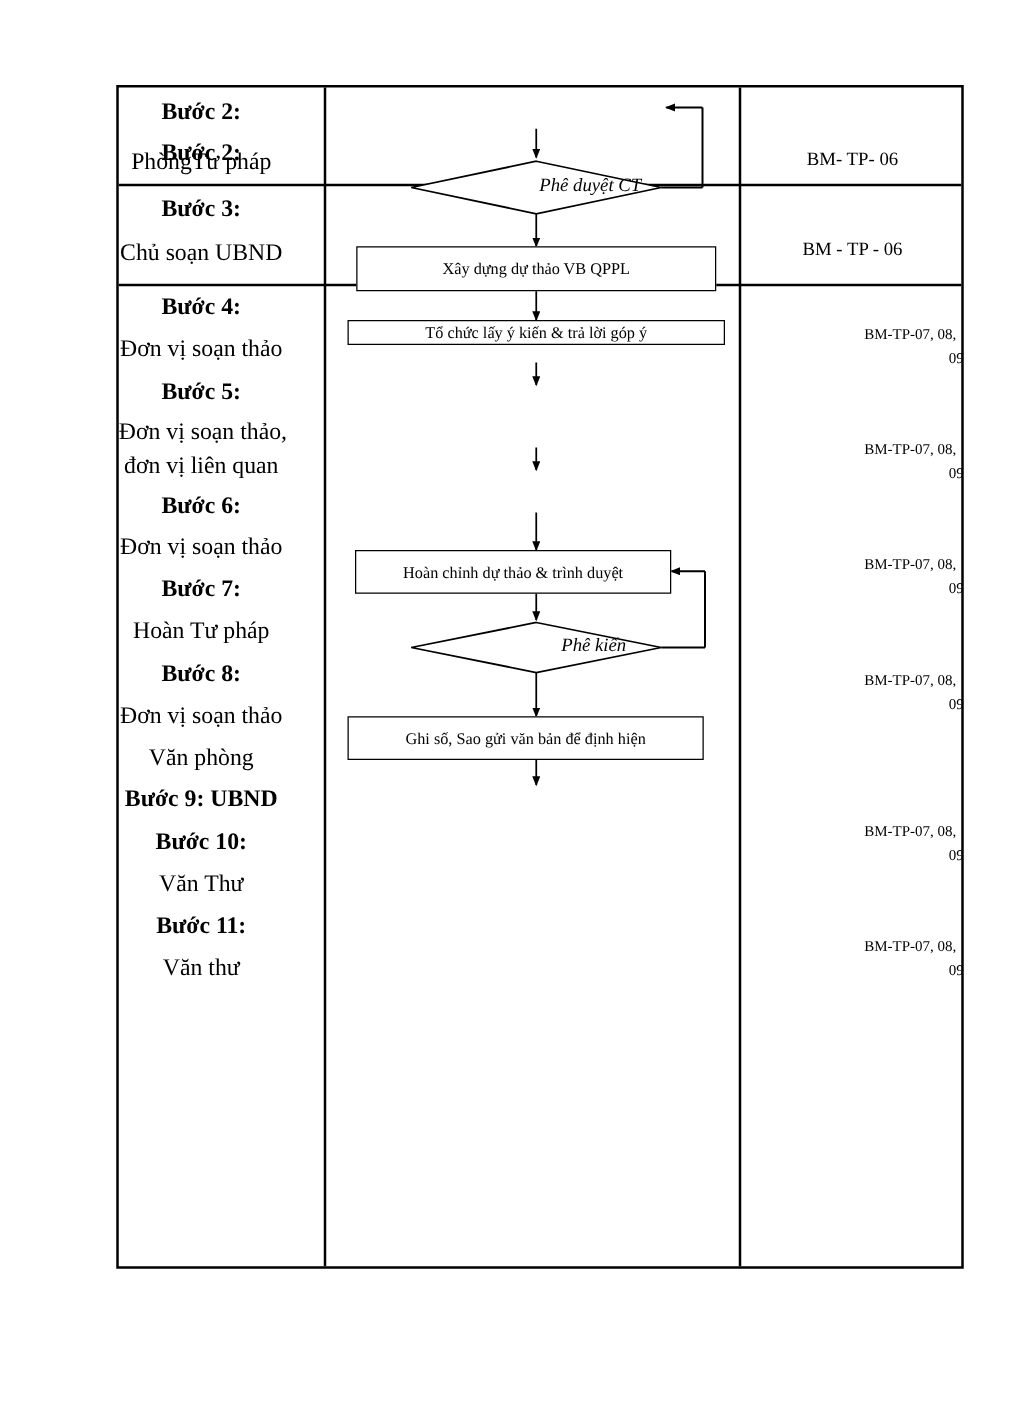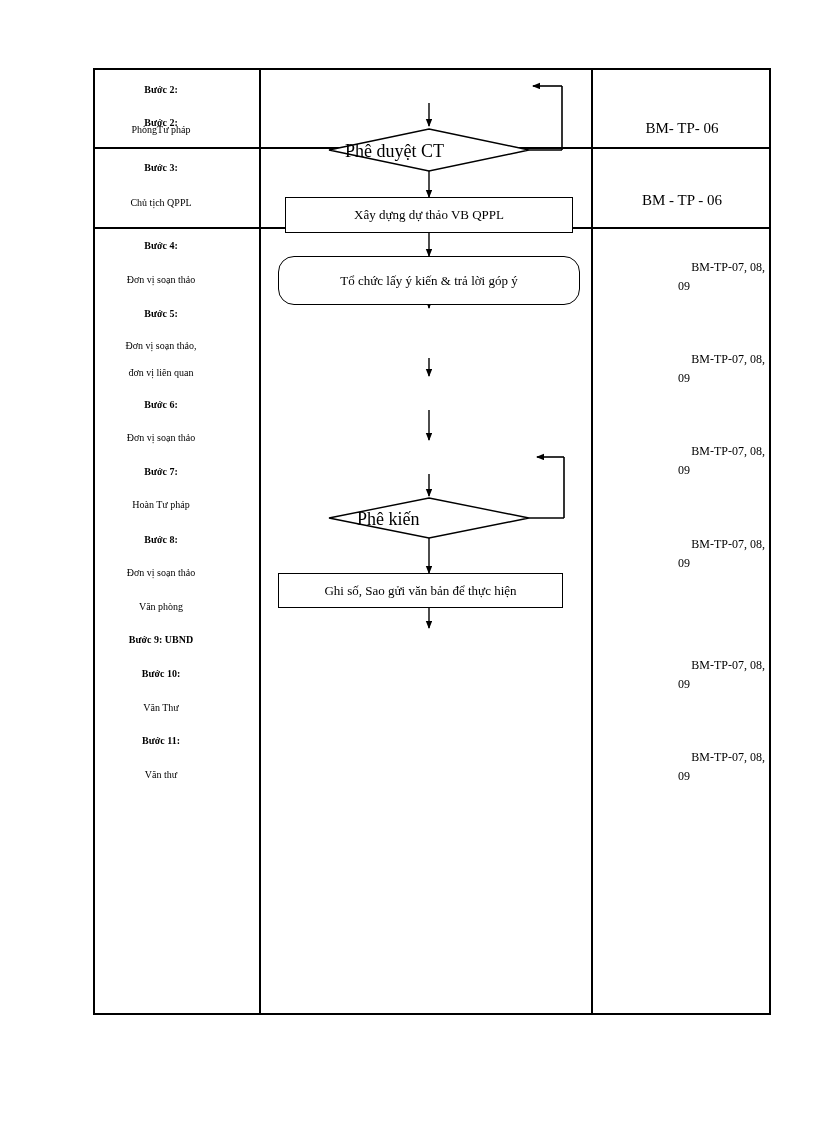--- a/index.html
+++ b/index.html
@@ -61,21 +61,21 @@
     position: absolute;
     left: 0;
     top: 0;
     width: 164px;
   }
   .role-line {
     position: absolute;
     left: 0;
     width: 132px;
     text-align: center;
-    font-size: 10px;
+    font-size: 19px;
     line-height: 15px;
     white-space: nowrap;
   }
   .role-line.b { font-weight: bold; }
 
   
   .codes {
     position: absolute;
     left: 498px;
     top: 0;
@@ -89,21 +89,21 @@
     font-size: 12px;
     line-height: 19px;
   }
   .code-item .line-a {
     display: block;
     text-align: right;
     padding-right: 6px;
   }
   .code-item .line-b {
     display: block;
-    text-align: center;
+    text-align: right;
     padding-left: 4px;
   }
   .code-single {
     position: absolute;
     left: 0;
     width: 178px;
     text-align: center;
     font-size: 15px;
     white-space: nowrap;
   }
@@ -126,24 +126,25 @@
     display: flex;
     align-items: center;
     justify-content: center;
     text-align: center;
     font-size: 13px;
     line-height: 16px;
     z-index: 5;
   }
   .fl-diamond-label {
     position: absolute;
-    text-align: left;
-    font-size: 18px;
+    text-align: right;
+    font-size: 15px;
     z-index: 6;
     white-space: nowrap;
+    font-style: italic;
   }
 
   
   #page-number {
     position: absolute;
     left: 0;
     top: 1056px;
     width: 816px;
     text-align: center;
     font-size: 14px;
@@ -164,21 +165,21 @@
     <div class="roles">
       <div class="role-line b" style="top:45px">Bước 2:</div>
 
     </div>
 
     <div class="roles">
       <div class="role-line b" style="top:12px">Bước 2:</div>
       <div class="role-line" style="top:52px">PhòngTư pháp</div>
 
       <div class="role-line b" style="top:90px">Bước 3:</div>
-      <div class="role-line" style="top:125px">Chủ tịch  QPPL</div>
+      <div class="role-line" style="top:125px">Chủ soạn  UBND</div>
 
       <div class="role-line b" style="top:168px">Bước 4:</div>
       <div class="role-line" style="top:202px">Đơn vị  soạn thảo</div>
 
       <div class="role-line b" style="top:236px">Bước 5:</div>
       <div class="role-line" style="top:268px">Đơn vị  soạn thảo,</div>
       <div class="role-line" style="top:295px">đơn vị liên  quan</div>
 
       <div class="role-line b" style="top:327px">Bước 6:</div>
       <div class="role-line" style="top:360px">Đơn vị  soạn thảo</div>
@@ -273,31 +274,34 @@
 
         <line x1="170" y1="537" x2="170" y2="558" stroke="#000" stroke-width="1.4" marker-end="url(#arrow)"></line>
       </svg>
 
       <div class="fl-diamond-label" style="left:86px; top:71px; width:168px;">Phê duyệt CT</div>
 
       <div class="fl-box" style="left:26px; top:127px; width:288px; height:36px;">
         <span>Xây dựng dự thảo VB  QPPL</span>
       </div>
 
-      <div class="fl-box" style="left:19px; top:186px; width:302px; height:49px;border-radius:16px;">
+      <div class="fl-box" style="left:19px; top:186px; width:302px; height:20px;">
         <span>Tổ chức lấy ý kiến &amp; trả lời góp ý</span>
       </div>
 
 
 
+      <div class="fl-box" style="left:25px; top:370px; width:253px; height:35px;">
+        <span>Hoàn chỉnh  dự thảo &amp; trình duyệt</span>
+      </div>
 
       <div class="fl-diamond-label" style="left:98px; top:439px; width:144px;">Phê kiến</div>
 
       <div class="fl-box" style="left:19px; top:503px; width:285px; height:35px;">
-        <span>Ghi số, Sao gửi văn bản để thực hiện</span>
+        <span>Ghi số, Sao gửi văn bản để định hiện</span>
       </div>
 
 
     </div>
 
   </div>
 
 
 </div>
 

